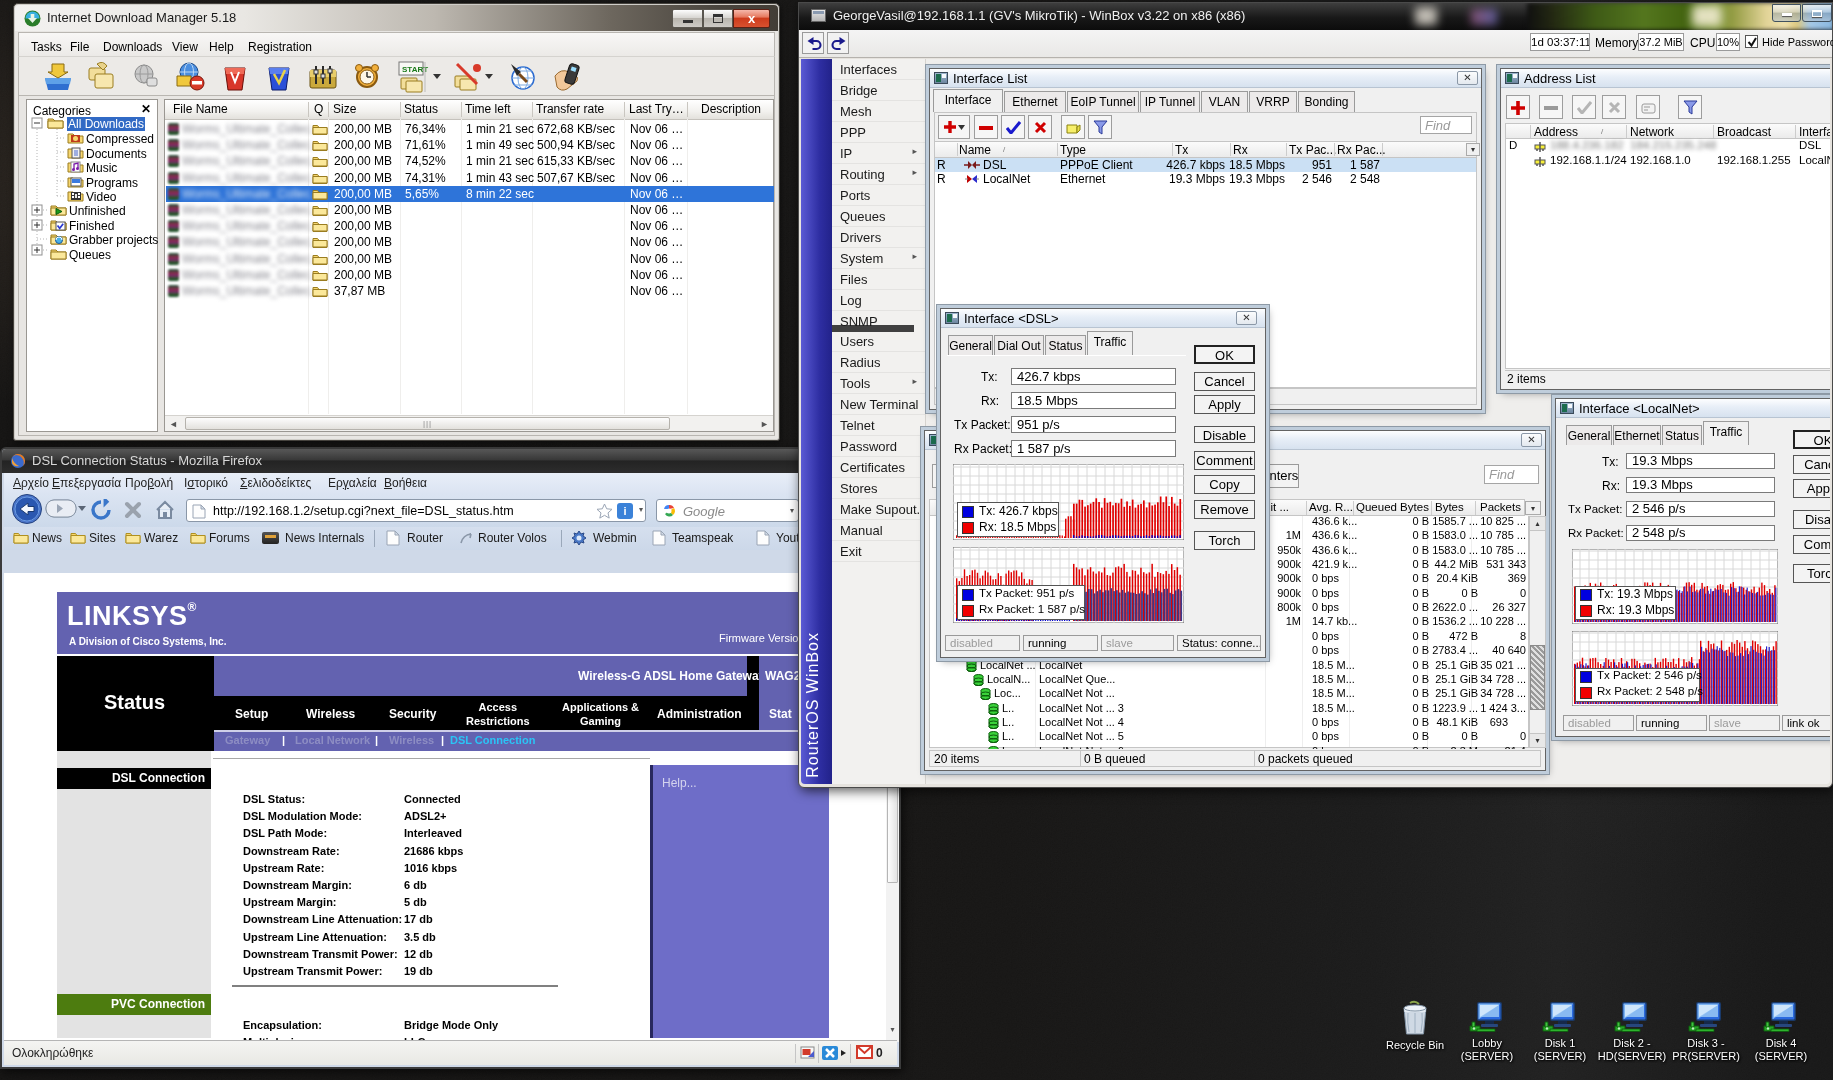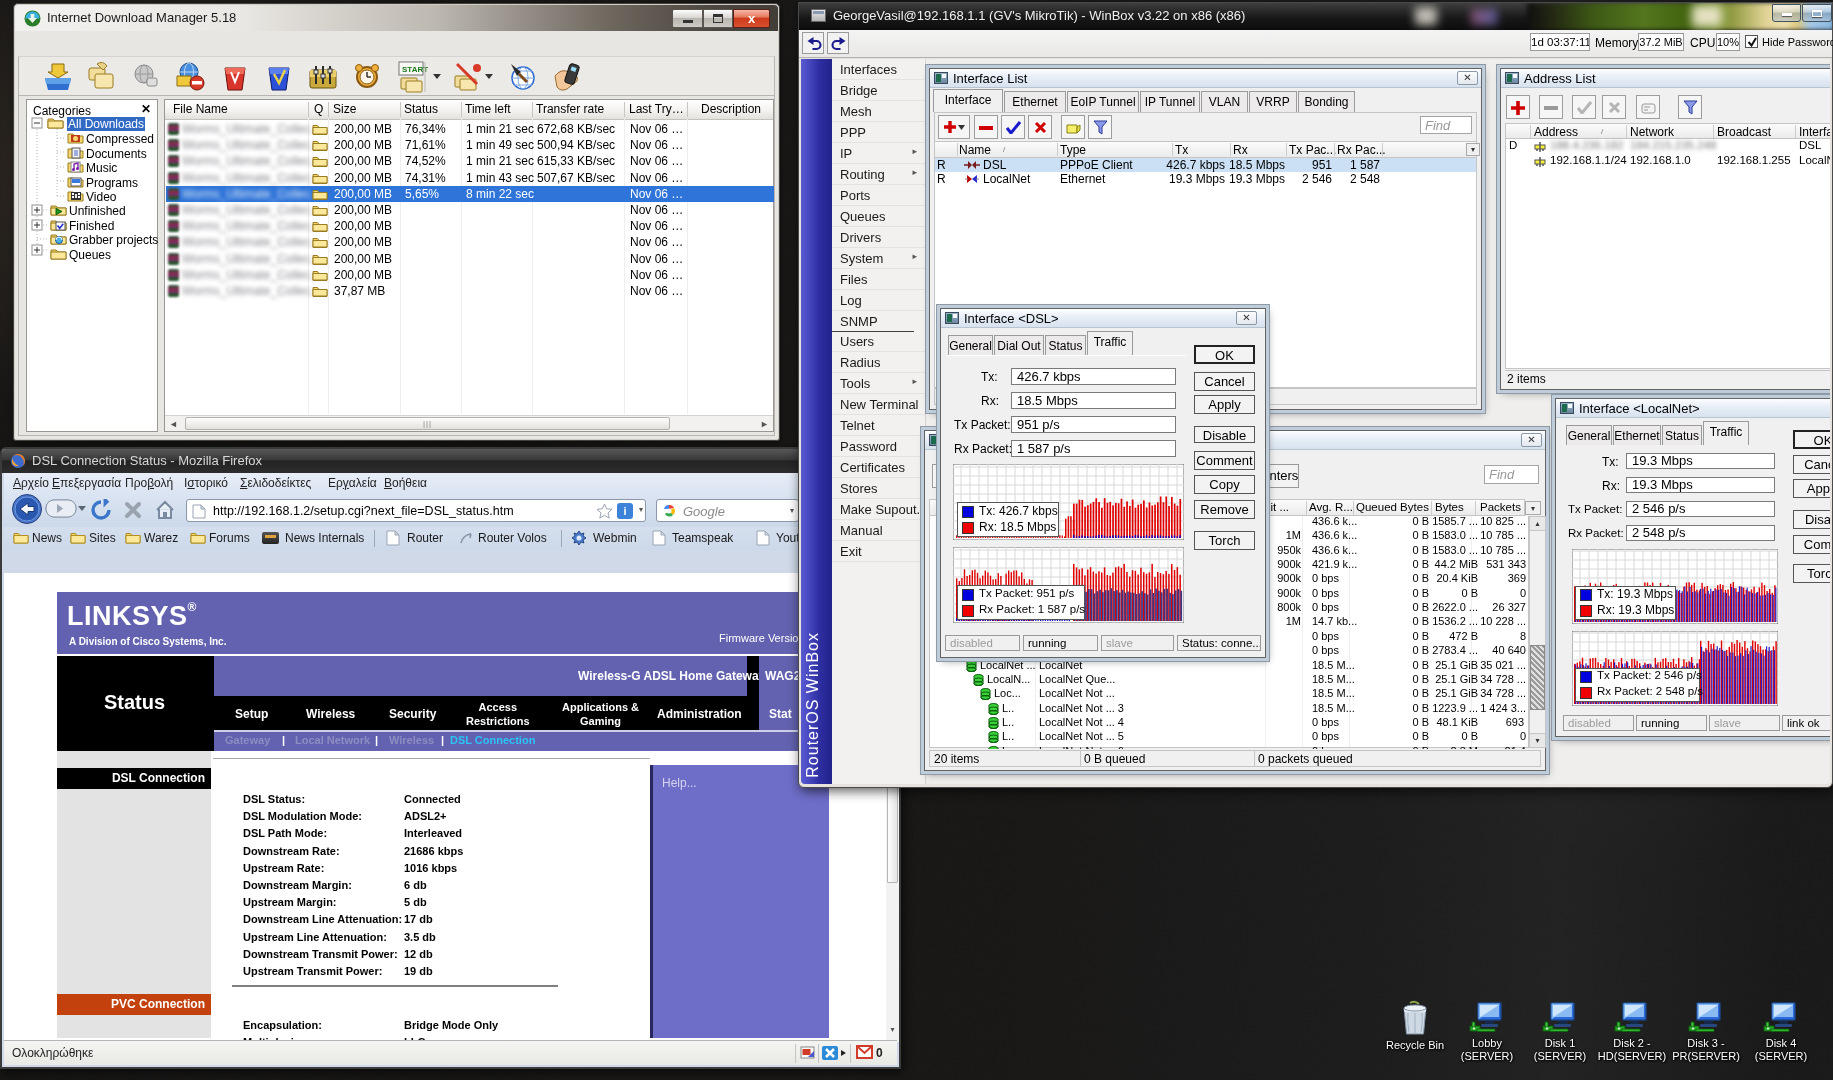--- a/index.html
+++ b/index.html
@@ -324,21 +324,21 @@
 <span class="abs" style="left:239px; top:358px; font-weight:bold;">Upstream Line Attenuation:</span>
 <span class="abs" style="left:400px; top:358px; font-weight:bold;">3.5 db</span>
 <span class="abs" style="left:239px; top:375px; font-weight:bold;">Downstream Transmit Power:</span>
 <span class="abs" style="left:400px; top:375px; font-weight:bold;">12 db</span>
 <span class="abs" style="left:239px; top:392px; font-weight:bold;">Upstream Transmit Power:</span>
 <span class="abs" style="left:400px; top:392px; font-weight:bold;">19 db</span>
       </div>
 
     <div class="abs" style="left:228px; top:412px; width:326px; height:2px; background:#808080;"></div>
 
-    <div class="abs" style="left:53px; top:421px; width:154px; height:21px; background:#c2410c;">
+    <div class="abs" style="left:53px; top:421px; width:154px; height:21px; background:#4d7c0f;">
         <span style="position:absolute; right:6px; top:3px; color:#fff; font-weight:bold; font-size:12px;">PVC Connection</span>
       </div>
     <span class="abs" style="left:239px; top:446px; font-size:11px; font-weight:bold; color:#000;">Encapsulation:</span>
     <span class="abs" style="left:400px; top:446px; font-size:11px; font-weight:bold; color:#000;">Bridge Mode Only</span>
     <span class="abs" style="left:239px; top:463px; font-size:11px; font-weight:bold; color:#000;">Multiplexing:</span>
     <span class="abs" style="left:400px; top:463px; font-size:11px; font-weight:bold; color:#000;">LLC</span>
 
     <div class="abs" style="left:882px; top:0; width:13px; height:469px; background:#f2f2f2;">
       <div class="abs" style="left:0; top:0; width:13px; height:12px; text-align:center; font-size:8px; color:#555; line-height:12px;">▴</div>
       <div class="abs" style="left:1px; top:124px; width:11px; height:186px; background:linear-gradient(90deg,#fdfdfd,#e3e3e3); border:1px solid #b5b5b5; border-radius:1px;"></div>
@@ -454,21 +454,21 @@
       <div class="abs" style="left:0;top:189px;width:93px;height:21px;border-bottom:1px solid #e4e3e1;">
           <span class="abs" style="left:8px;top:3px;">System</span>
           <span class="abs" style="right:8px;top:3px;font-size:9px;color:#555;">▸</span>
         </div>
       <div class="abs" style="left:0;top:210px;width:93px;height:21px;border-bottom:1px solid #e4e3e1;">
           <span class="abs" style="left:8px;top:3px;">Files</span>
         </div>
       <div class="abs" style="left:0;top:231px;width:93px;height:21px;border-bottom:1px solid #e4e3e1;">
           <span class="abs" style="left:8px;top:3px;">Log</span>
         </div>
-      <div class="abs" style="left:0;top:252px;width:82px;height:21px;border-bottom:1px solid #404040;">
+      <div class="abs" style="left:0;top:252px;width:82px;height:21px;border-bottom:7px solid #404040;">
           <span class="abs" style="left:8px;top:3px;">SNMP</span>
         </div>
       <div class="abs" style="left:0;top:272px;width:93px;height:21px;border-bottom:1px solid #e4e3e1;">
           <span class="abs" style="left:8px;top:3px;">Users</span>
         </div>
       <div class="abs" style="left:0;top:293px;width:93px;height:21px;border-bottom:1px solid #e4e3e1;">
           <span class="abs" style="left:8px;top:3px;">Radius</span>
         </div>
       <div class="abs" style="left:0;top:314px;width:93px;height:21px;border-bottom:1px solid #e4e3e1;">
           <span class="abs" style="left:8px;top:3px;">Tools</span>
@@ -806,21 +806,21 @@
               <ellipse cx="5.5" cy="2.5" rx="4.5" ry="2" fill="#3ad23a" stroke="#0a5a0a"></ellipse>
               <path d="M1 2.5 v7 a4.5 2 0 0 0 9 0 v-7" fill="#3ad23a" stroke="#0a5a0a"></path>
               <ellipse cx="5.5" cy="6" rx="4.5" ry="2" fill="none" stroke="#0a5a0a"></ellipse>
               <ellipse cx="5.5" cy="9.5" rx="4.5" ry="2" fill="none" stroke="#0a5a0a"></ellipse>
             </svg>
             <span class="abs" style="left:75px;top:0;">L..</span>
             <span class="abs" style="left:112px;top:0;">LocalNet Not ...  4</span>
             <span class="abs" style="left:385px;top:0;">0 bps</span>
             <span class="abs" style="left:436px;top:0;width:66px;text-align:right;">0 B</span>
             <span class="abs" style="left:482px;top:0;width:69px;text-align:right;">48.1 KiB</span>
-            <span class="abs" style="left:522px;top:0;width:75px;text-align:right;">693</span>
+            <span class="abs" style="left:522px;top:0;width:59px;text-align:right;">693</span>
           </div>
 <div class="abs" style="left:2px;top:299px;width:602px;height:14px;font-size:11px;color:#000;">
             <svg class="abs" style="left:61px;top:1px" width="11" height="12" viewBox="0 0 11 12">
               <ellipse cx="5.5" cy="2.5" rx="4.5" ry="2" fill="#3ad23a" stroke="#0a5a0a"></ellipse>
               <path d="M1 2.5 v7 a4.5 2 0 0 0 9 0 v-7" fill="#3ad23a" stroke="#0a5a0a"></path>
               <ellipse cx="5.5" cy="6" rx="4.5" ry="2" fill="none" stroke="#0a5a0a"></ellipse>
               <ellipse cx="5.5" cy="9.5" rx="4.5" ry="2" fill="none" stroke="#0a5a0a"></ellipse>
             </svg>
             <span class="abs" style="left:75px;top:0;">L..</span>
             <span class="abs" style="left:112px;top:0;">LocalNet Not ...  5</span>
@@ -1693,20 +1693,28 @@
 
     <div class="abs" style="right:75px; top:4px; width:31px; height:19px; background:linear-gradient(#fdfdfd,#d8d6d2 45%,#b9b5ae 50%,#cecbc6); border:1px solid #5a564f; border-radius:2px 0 0 2px;">
         <div class="abs" style="left:10px; bottom:4px; width:10px; height:3px; background:#333;"></div>
       </div>
     <div class="abs" style="right:45px; top:4px; width:30px; height:19px; background:linear-gradient(#fdfdfd,#d8d6d2 45%,#b9b5ae 50%,#cecbc6); border:1px solid #5a564f;">
         <div class="abs" style="left:9px; top:4px; width:10px; height:9px; border:1px solid #333; border-top-width:3px;"></div>
       </div>
     <div class="abs" style="right:8px; top:4px; width:37px; height:19px; background:linear-gradient(#f5b8ab,#e67b62 40%,#ce3c1d 50%,#d8512f); border:1px solid #5a2015; border-radius:0 2px 2px 0; color:#fff; text-align:center; font-size:13px; line-height:17px; font-weight:bold;">x</div>
   </div>
 
+  <div class="abs" style="left:4px; top:28px; right:4px; height:24px; background:linear-gradient(#f8f7f6,#eceae7); border:1px solid #b9b6b1; border-bottom:none; font-size:12px; color:#000;">
+    <span class="abs" style="left:12px; top:7px;">Tasks</span>
+    <span class="abs" style="left:51px; top:7px;">File</span>
+    <span class="abs" style="left:84px; top:7px;">Downloads</span>
+    <span class="abs" style="left:153px; top:7px;">View</span>
+    <span class="abs" style="left:190px; top:7px;">Help</span>
+    <span class="abs" style="left:229px; top:7px;">Registration</span>
+  </div>
 
   <div class="abs" style="left:4px; top:52px; right:4px; height:40px; background:#eceae7; border:1px solid #b9b6b1; border-top:1px solid #d5d3cf;">
     <svg class="abs" style="left:22px;top:3px" width="560" height="34" viewBox="0 0 560 34">
 
       <g transform="translate(2,2)">
         <path d="M2 16 L28 16 L25 28 L5 28 Z" fill="#2f6fd0"></path>
           <path d="M2 16 L28 16 L27 22 L3 22 Z" fill="#5ea1e8"></path>
         <path d="M9 14 L21 14 L21 6 L25 6 L15 0 L5 6 L9 6 Z" fill="#f0c83c" stroke="#8a6a10" stroke-width="1" transform="translate(0,0) scale(1,-1) translate(0,-16)"></path>
       </g>
 

